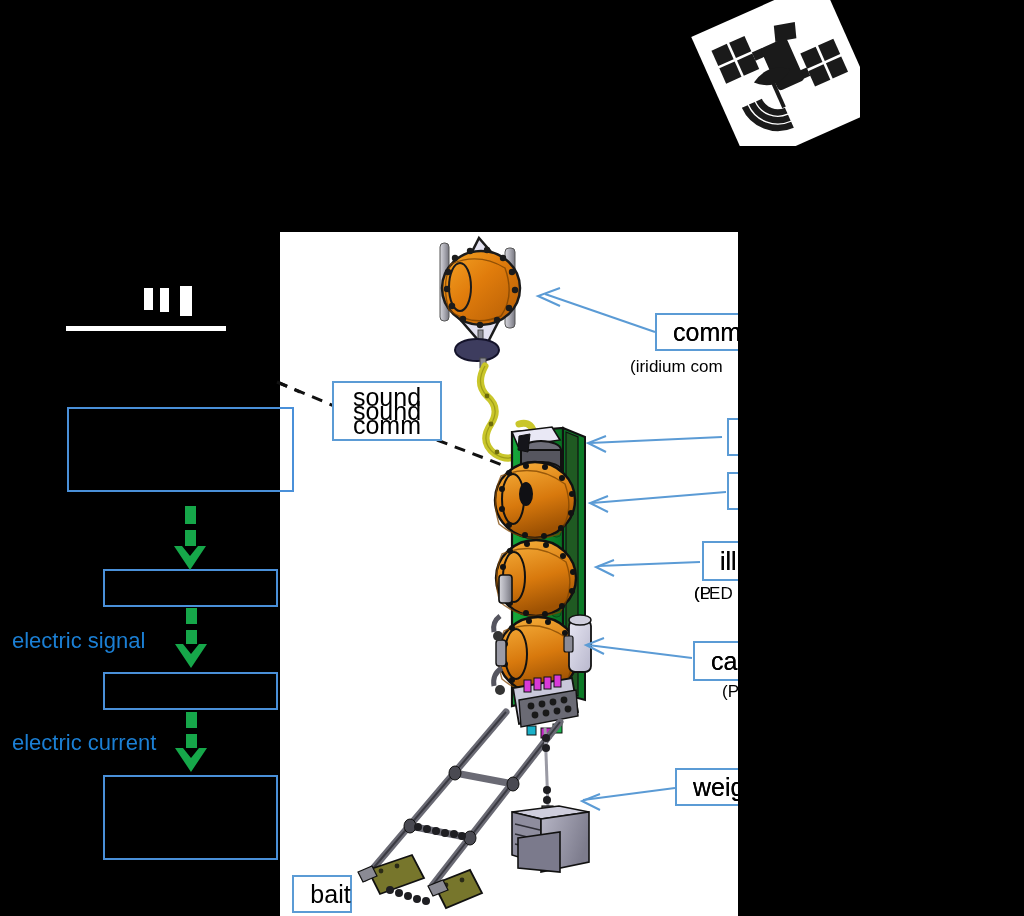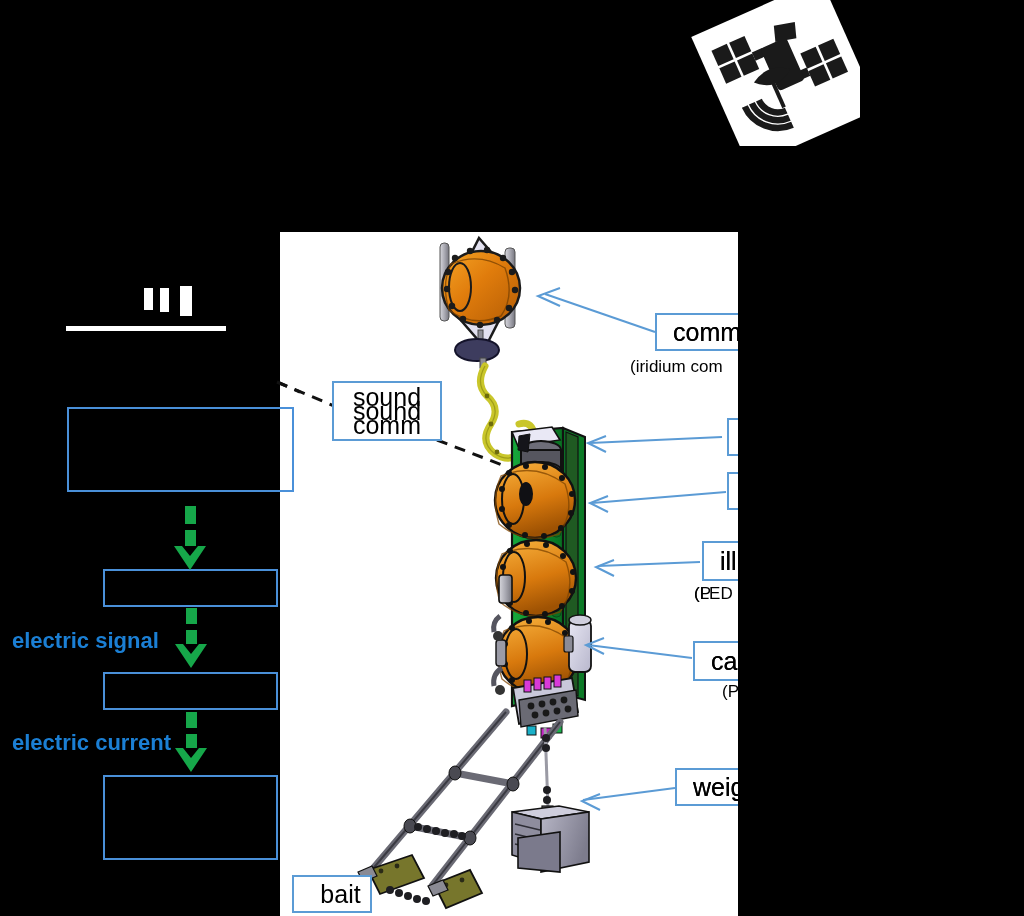--- a/index.html
+++ b/index.html
@@ -22,21 +22,21 @@
 
   
   .plabel{position:absolute;border:2px solid #5B9BD5;background:#fff;color:#000;
           display:flex;align-items:center;justify-content:center;text-align:center;
           font-size:25px;line-height:1.12;box-sizing:border-box;}
 
   
   .fbox{position:absolute;border:2px solid #4A90D9;background:transparent;box-sizing:border-box;}
 
   
-  .ftext{position:absolute;color:#1B7FD4;font-weight:bold;font-size:22px;white-space:nowrap;}
+  .ftext{position:absolute;color:#1B7FD4;font-weight:normal;font-size:22px;white-space:nowrap;}
 
   
   .wmark{position:absolute;background:#ffffff;}
 
   svg.overlay{position:absolute;left:0;top:0;width:1024px;height:916px;pointer-events:none;}
 
   
   .occl{position:absolute;background:#000;}
 </style>
 </head>
@@ -381,21 +381,21 @@
   <div class="plabel" style="left:332px;top:381px;width:110px;height:60px;">
     <span>sound</span>
       <br>
   </div>
   <div style="position:absolute;left:332px;top:381px;width:110px;height:60px;display:flex;flex-direction:column;
               align-items:center;justify-content:center;font-size:25px;line-height:1.12;color:#000;">
     <span>sound</span>
     <span>comm</span>
   </div>
 
-  <div class="plabel" style="left:292px;top:875px;width:80px;height:38px;padding-left:17px;">
+  <div class="plabel" style="left:292px;top:875px;width:60px;height:38px;padding-left:17px;">
     <span>bait</span>
   </div>
 
   <div class="lbl" style="left:655px;top:313px;width:290px;height:38px;">
     <span>comm</span>
   </div>
   <div class="sub" style="left:630px;top:357px;width:300px;">(iridium com</div>
 
   <div class="lbl" style="left:727px;top:418px;width:160px;height:38px;">
     <span></span>

